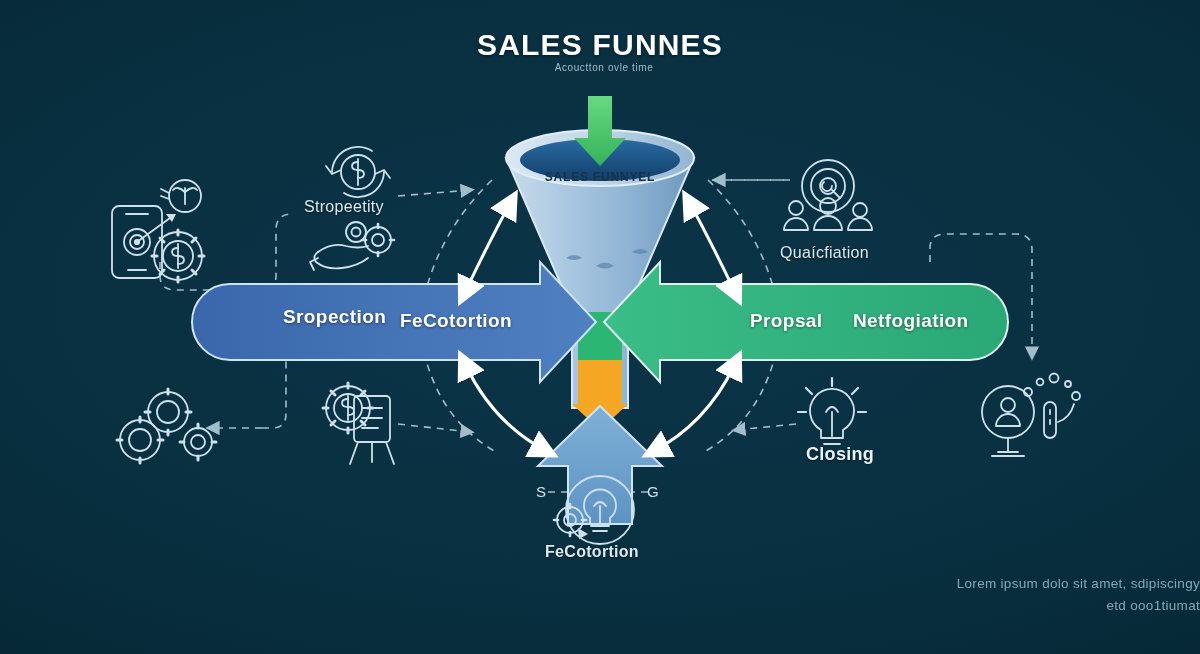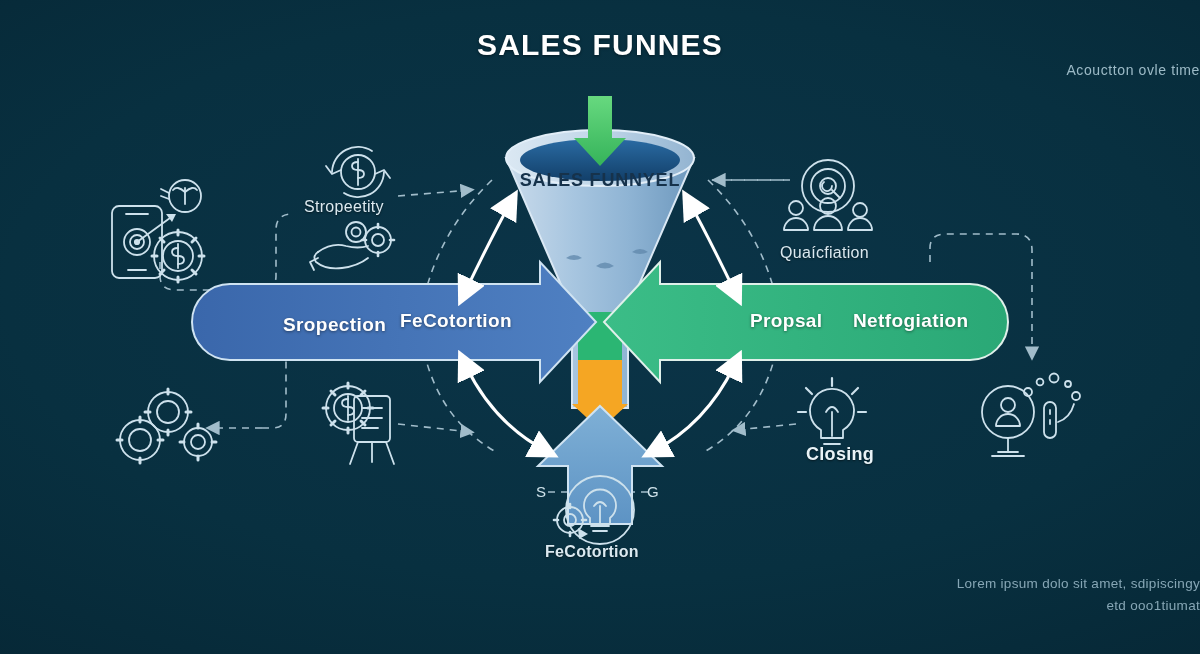--- a/index.html
+++ b/index.html
@@ -24,23 +24,23 @@
     color: #ffffff;
     font-size: 30px;
     font-weight: bold;
     letter-spacing: 1.2px;
     text-shadow: 0 1px 3px rgba(0,0,0,.45);
   }
   .subtitle {
     position: absolute;
     left: 8px; right: 0;
     top: 62px;
-    text-align: right;
+    text-align: center;
     color: #a9c6d2;
-    font-size: 14px;
+    font-size: 10px;
     letter-spacing: 0.6px;
     opacity: .92;
   }
   .footer-l1, .footer-l2 {
     position: absolute;
     left: 0; right: 0;
     text-align: right;
     color: #9dbccb;
     font-size: 13.5px;
     letter-spacing: .3px;
@@ -69,32 +69,32 @@
   
   .band-text {
     position: absolute;
     color: #ffffff;
     font-size: 19px;
     font-weight: bold;
     letter-spacing: .4px;
     white-space: nowrap;
     text-shadow: 0 1px 3px rgba(0,0,0,.45);
   }
-  .band-left-a  { left: 283px; top: 314px; }
+  .band-left-a  { left: 283px; top: 306px; }
   .band-left-b  { left: 400px; top: 310px; }
   .band-right-a { left: 718px; top: 310px; padding-left: 32px; }
   .band-right-b { left: 817px; top: 310px; padding-left: 36px; }
 
   .funnel-text {
     position: absolute;
     left: 0; right: 0;
     top: 170px;
     text-align: center;
     color: #16324b;
-    font-size: 18px;
+    font-size: 12px;
     font-weight: bold;
     letter-spacing: .8px;
   }
   svg.layer {
     position: absolute;
     left: 0; top: 0;
     width: 1200px;
     height: 654px;
   }
 </style>

